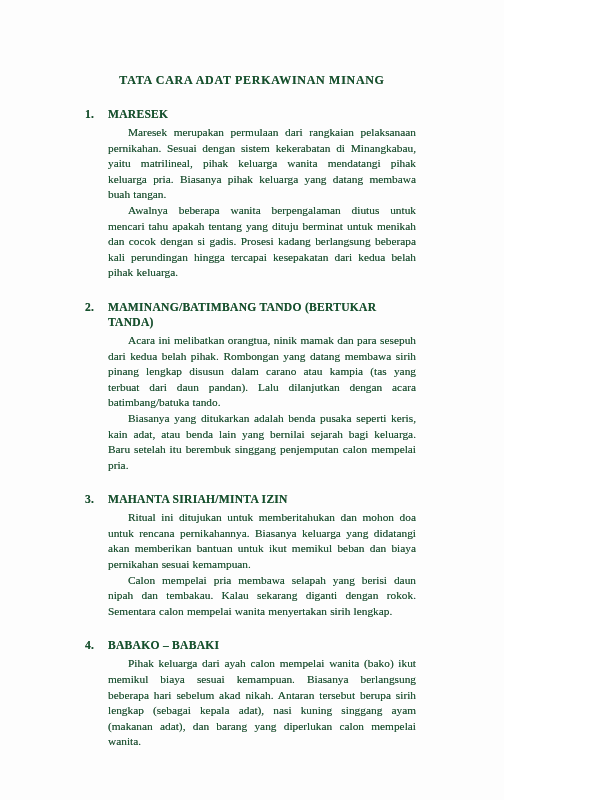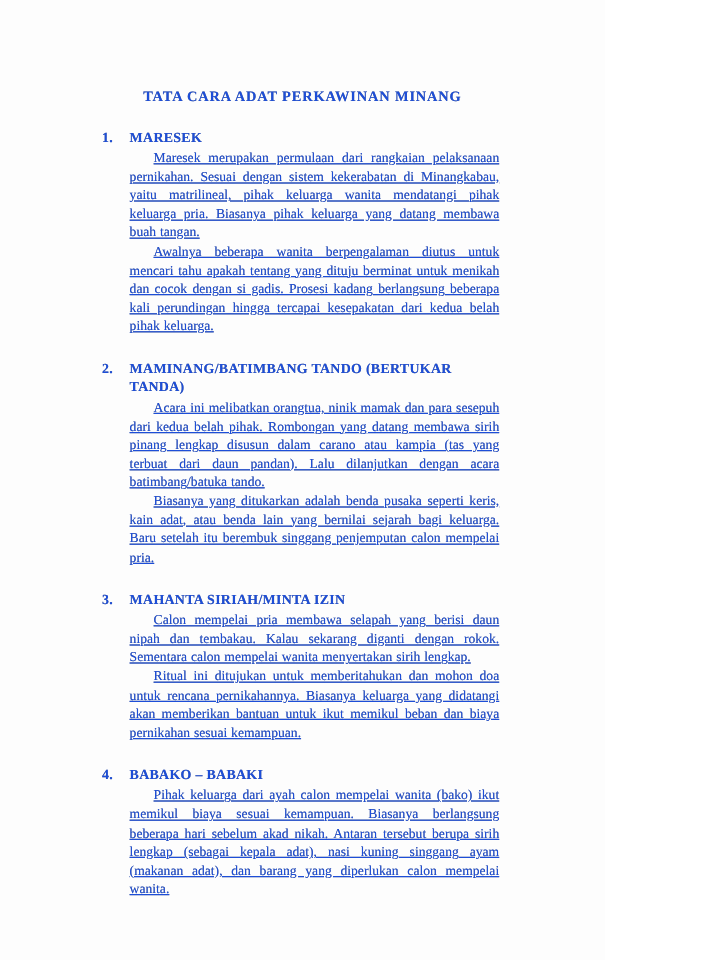--- a/index.html
+++ b/index.html
@@ -6,21 +6,21 @@
     margin: 0;
     padding: 0;
     background: #ffffff;
   }
   .page {
     position: relative;
     width: 504px;
     height: 800px;
     background: #fdfdfd;
     font-family: "Liberation Serif", "DejaVu Serif", serif;
-    color: #1d4ed8;
+    color: #14532d;
     overflow: hidden;
     box-sizing: border-box;
     text-shadow: 0 0 0.45px rgba(40,40,40,0.55);
   }
   .doc-title {
     margin: 0;
     padding-top: 73px;
     font-size: 12px;
     font-weight: bold;
     text-align: center;
@@ -45,21 +45,20 @@
     flex: 0 0 23px;
   }
   .para {
     margin: 0;
     padding-left: 23px;
     font-size: 11.35px;
     line-height: 15.6px;
     text-align: justify;
     text-indent: 20px;
     word-spacing: 0.4px;
-    text-decoration: underline;
   }
 </style>
 </head>
 <body>
 
 <div class="page">
   <h1 class="doc-title">TATA CARA ADAT PERKAWINAN MINANG</h1>
 
   <div class="content">
 
@@ -79,22 +78,22 @@
       </div>
       <p class="para">Acara ini melibatkan orangtua, ninik mamak dan para sesepuh dari kedua belah pihak. Rombongan yang datang membawa sirih pinang lengkap disusun dalam carano atau kampia (tas yang terbuat dari daun pandan). Lalu dilanjutkan dengan acara batimbang/batuka tando.</p>
       <p class="para">Biasanya yang ditukarkan adalah benda pusaka seperti keris, kain adat, atau benda lain yang bernilai sejarah bagi keluarga. Baru setelah itu berembuk singgang penjemputan calon mempelai pria.</p>
     </section>
 
     <section class="doc-section">
       <div class="section-heading-row">
         <span class="section-number">3.</span>
         <span class="section-heading">MAHANTA SIRIAH/MINTA IZIN</span>
       </div>
+      <p class="para">Ritual ini ditujukan untuk memberitahukan dan mohon doa untuk rencana pernikahannya. Biasanya keluarga yang didatangi akan memberikan bantuan untuk ikut memikul beban dan biaya pernikahan sesuai kemampuan.</p>
       <p class="para">Calon mempelai pria membawa selapah yang berisi daun nipah dan tembakau. Kalau sekarang diganti dengan rokok. Sementara calon mempelai wanita menyertakan sirih lengkap.</p>
-      <p class="para">Ritual ini ditujukan untuk memberitahukan dan mohon doa untuk rencana pernikahannya. Biasanya keluarga yang didatangi akan memberikan bantuan untuk ikut memikul beban dan biaya pernikahan sesuai kemampuan.</p>
     </section>
 
     <section class="doc-section">
       <div class="section-heading-row">
         <span class="section-number">4.</span>
         <span class="section-heading">BABAKO – BABAKI</span>
       </div>
       <p class="para">Pihak keluarga dari ayah calon mempelai wanita (bako) ikut memikul biaya sesuai kemampuan. Biasanya berlangsung beberapa hari sebelum akad nikah. Antaran tersebut berupa sirih lengkap (sebagai kepala adat), nasi kuning singgang ayam (makanan adat), dan barang yang diperlukan calon mempelai wanita.</p>
     </section>
 

